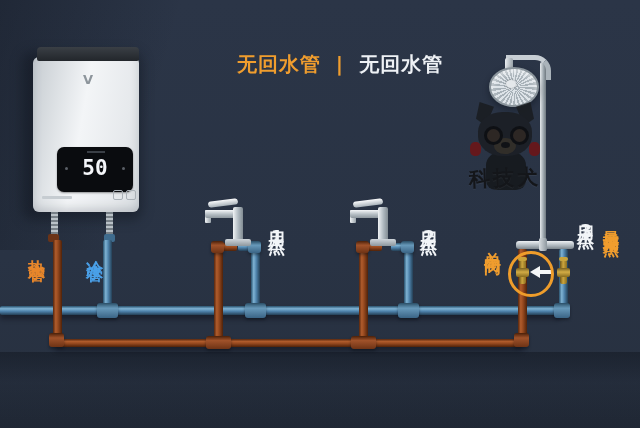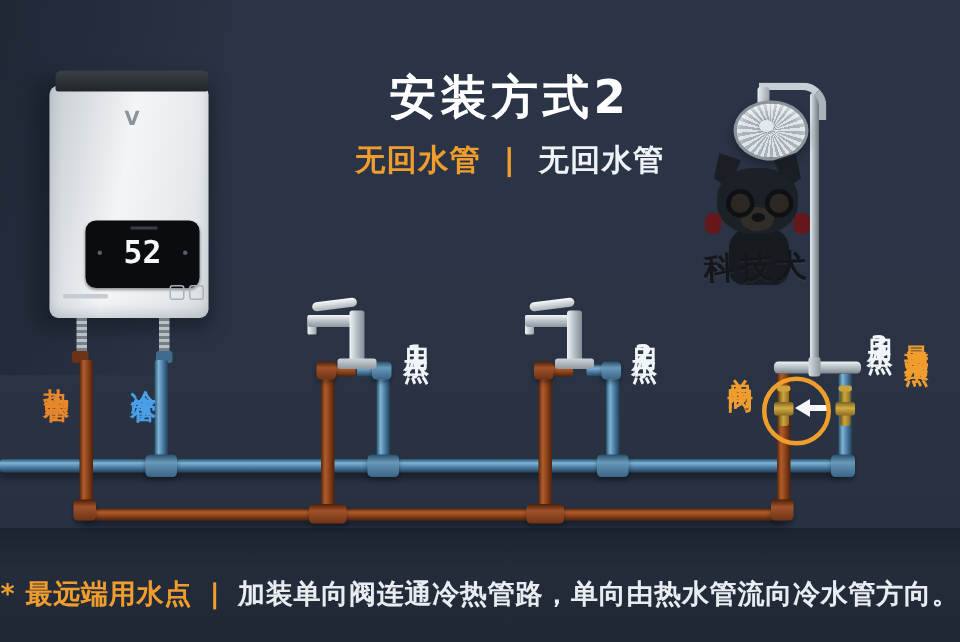--- a/index.html
+++ b/index.html
@@ -134,35 +134,34 @@
 </style>
 </head>
 <body>
 
 <div id="stage">
 
   <div class="abs wall-shade"></div>
   <div class="abs floor-shade"></div>
 
   <div class="abs title-wrap">
-    <h1 class="main-title">安装方式2</h1>
     <div class="subtitle">
       <span class="orange">无回水管</span>
       <span class="sub-sep">|</span>
       <span>无回水管</span>
     </div>
   </div>
 
   <div class="abs heater-shadow"></div>
   <div class="abs heater-cap"></div>
   <div class="abs heater-body"></div>
   <div class="abs heater-logo">V</div>
   <div class="abs heater-display">
     <div class="disp-tick"></div>
-    <div class="disp-temp">52</div>
+    <div class="disp-temp">50</div>
     <div class="disp-dot" style="left:8px;"></div>
     <div class="disp-dot" style="right:8px;"></div>
   </div>
   <div class="abs heater-icons">
     <span></span>
     <span></span>
   </div>
   <div class="abs heater-textline"></div>
   <div class="abs hose" style="left:51px;top:211px;height:25px;"></div>
   <div class="abs hose" style="left:106px;top:211px;height:25px;"></div>
@@ -245,20 +244,14 @@
   <div class="abs wm-text">科技犬</div>
 
   <div class="abs vlabel lab-hot" style="left:28px;top:246px;">热水管</div>
   <div class="abs vlabel lab-cold" style="left:86px;top:246px;">冷水管</div>
   <div class="abs vlabel lab-white" style="left:268px;top:218px;">用水点1</div>
   <div class="abs vlabel lab-white" style="left:420px;top:218px;">用水点2</div>
   <div class="abs vlabel orange" style="left:484px;top:238px;">单向阀</div>
   <div class="abs vlabel lab-white" style="left:577px;top:212px;">用水点3</div>
   <div class="abs vlabel orange lab-far" style="left:603px;top:218px;">最远端用水点</div>
 
-  <div class="abs caption">
-    <span class="orange">*</span>
-    <span class="orange">最远端用水点</span>
-    <span class="cap-sep">|</span>
-    <span>加装单向阀连通冷热管路，单向由热水管流向冷水管方向。</span>
-  </div>
 
 </div>
 
 </body></html>

